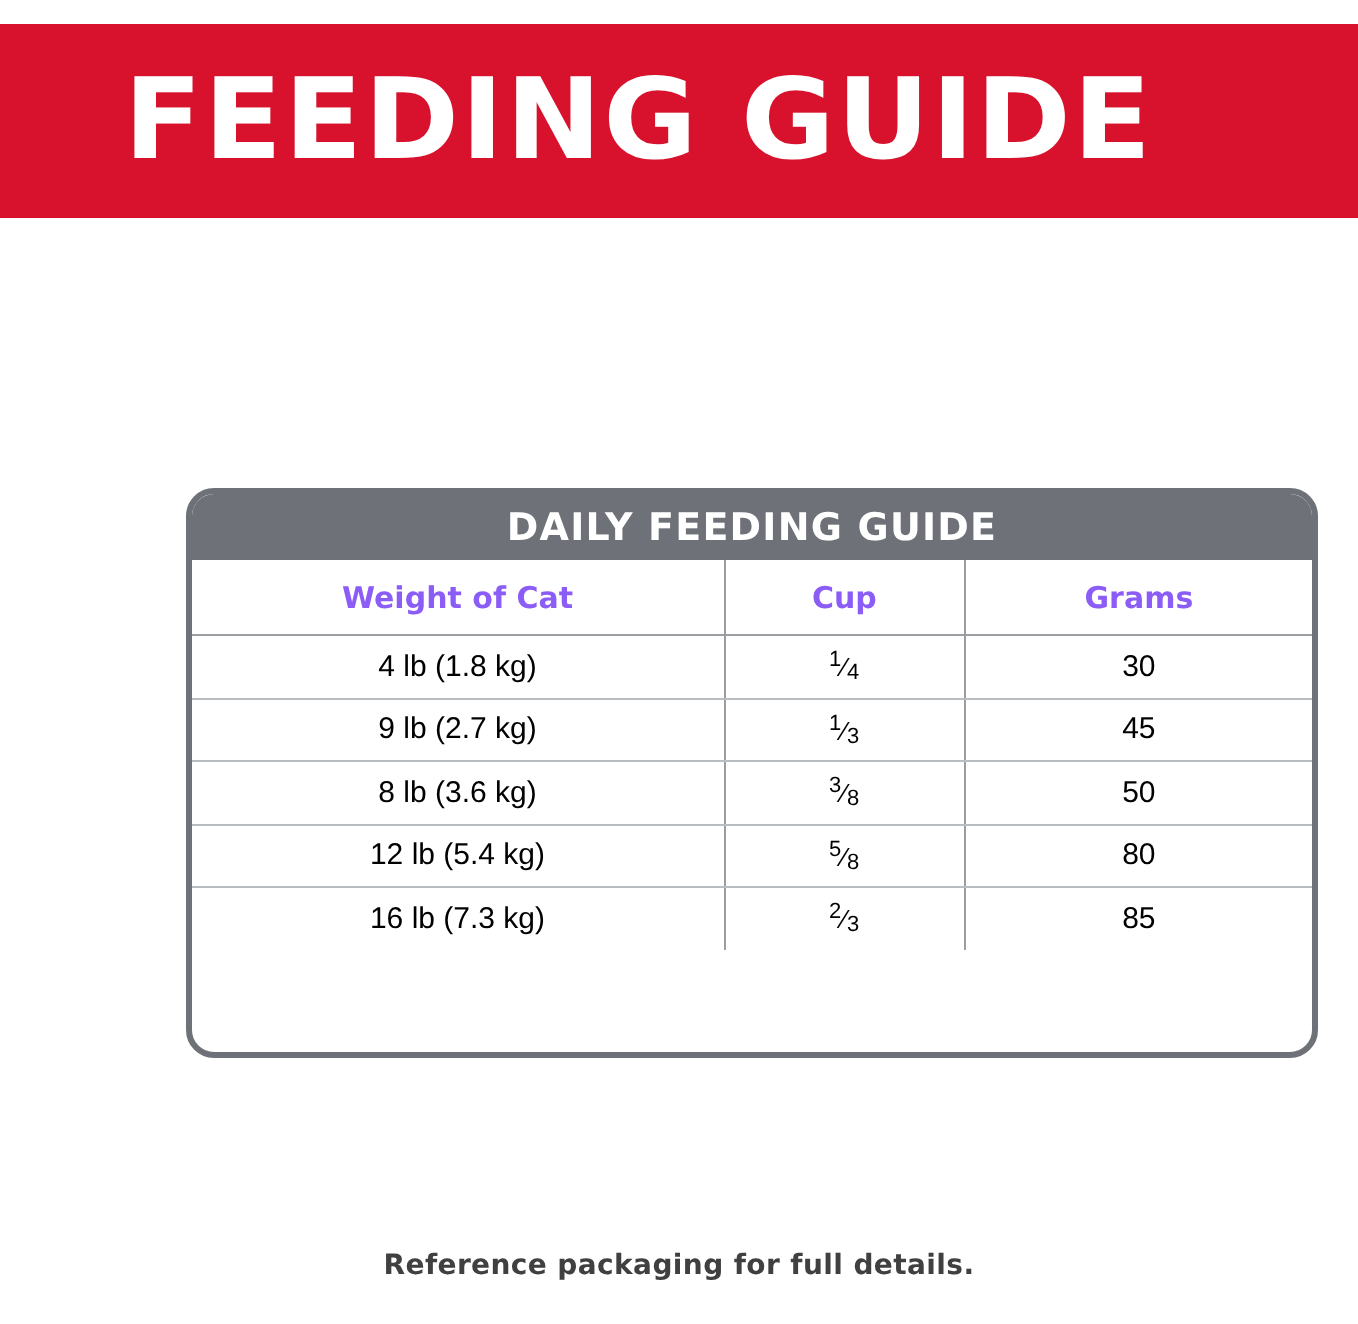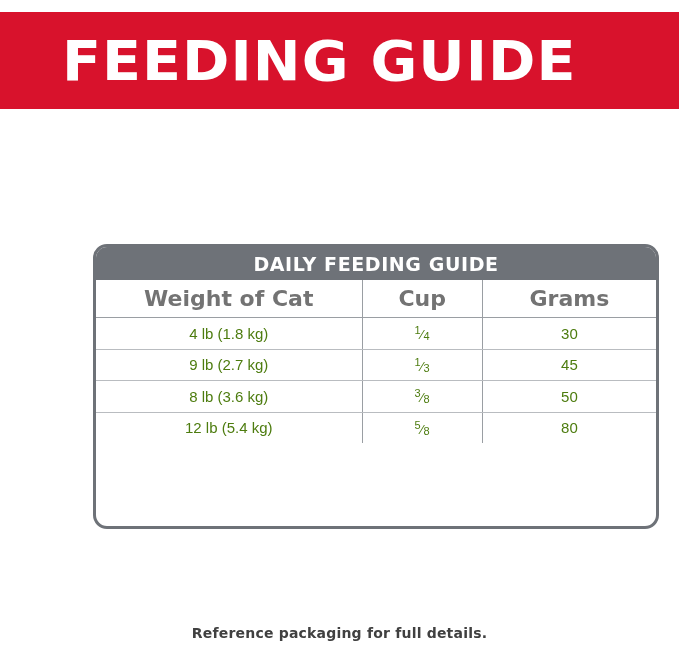--- a/index.html
+++ b/index.html
@@ -75,35 +75,35 @@
     table-layout: fixed;
     color: #3f4246;
   }
   table.feed col.c-weight { width: 47.5%; }
   table.feed col.c-cup    { width: 21.5%; }
   table.feed col.c-grams  { width: 31.0%; }
 
   table.feed th {
     font-family: "DejaVu Sans", sans-serif;
     font-weight: bold;
-    font-size: 22px;
-    color: #737373;
+    font-size: 15px;
+    color: #8b5cf6;
     height: 35px;
     text-align: center;
     border-bottom: 1.5px solid #9a9ea3;
     vertical-align: middle;
   }
   table.feed th.sep, table.feed td.sep {
     border-left: 1.5px solid #9a9ea3;
   }
   table.feed td {
     height: 28.5px;
     text-align: center;
     font-size: 15px;
-    color: #4d7c0f;
+    color: #000000;
     border-bottom: 1px solid #b9bcc0;
     vertical-align: middle;
   }
   table.feed tr:last-child td {
     border-bottom: none;
   }
   .frac {
     display: inline-block;
     font-size: 14px;
     letter-spacing: 0.3px;
@@ -174,19 +174,24 @@
         <tr>
           <td>8 lb (3.6 kg)</td>
           <td class="sep"><span class="frac"><sup>3</sup><span class="slash">⁄</span><sub>8</sub></span></td>
           <td class="sep">50</td>
         </tr>
         <tr>
           <td>12 lb (5.4 kg)</td>
           <td class="sep"><span class="frac"><sup>5</sup><span class="slash">⁄</span><sub>8</sub></span></td>
           <td class="sep">80</td>
         </tr>
+        <tr>
+          <td>16 lb (7.3 kg)</td>
+          <td class="sep"><span class="frac"><sup>2</sup><span class="slash">⁄</span><sub>3</sub></span></td>
+          <td class="sep">85</td>
+        </tr>
       </tbody>
     </table>
   </div>
 
   <div class="footnote">Reference packaging for full details.</div>
 
 </div>
 
 </body></html>

